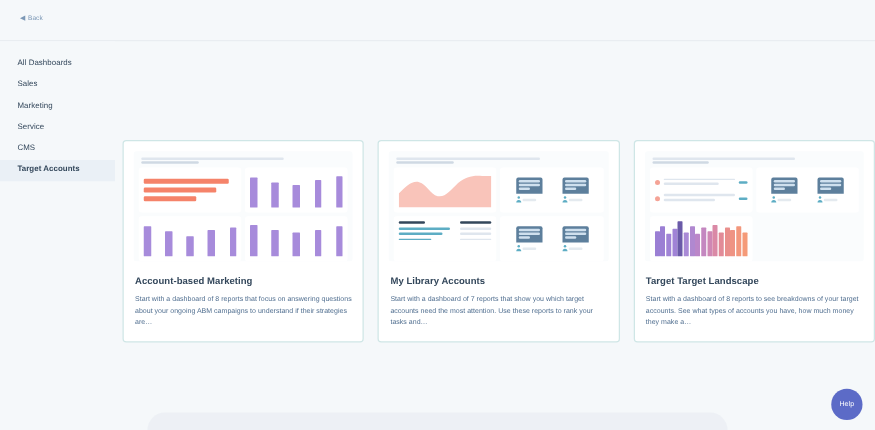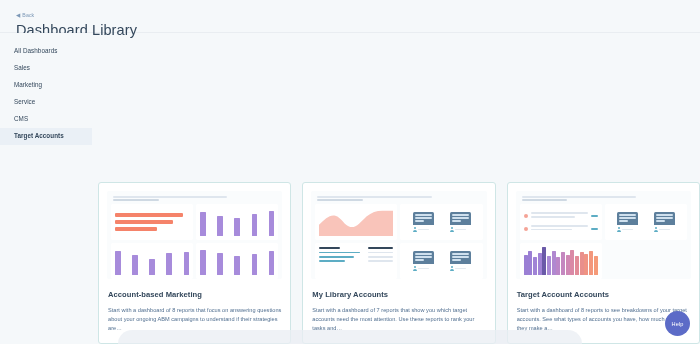--- a/index.html
+++ b/index.html
@@ -51,21 +51,21 @@
     font-weight: bold;
     color: #33475b;
   }
 
   
   .cards {
     flex: 1;
     display: flex;
     gap: 11px;
     padding: 9px 0 0 6px;
-    align-items: flex-end;
+    align-items: center;
   }
   .card {
     flex: 1 1 0;
     background: #ffffff;
     border: 1px solid #cfe6e6;
     border-radius: 3px;
     padding: 8px 8px 10px 8px;
     min-width: 0;
   }
 
@@ -172,21 +172,20 @@
 </head>
 <body>
 
 <div class="app">
 
   <div class="header">
     <a class="back-link" href="#">
       <span class="back-chevron">◀</span>
       <span>Back</span>
     </a>
-    <div class="page-title">Dashboard Library</div>
   </div>
 
   <div class="body-wrap">
 
     <nav class="sidebar">
       <div class="nav-item">All Dashboards</div>
       <div class="nav-item">Sales</div>
       <div class="nav-item">Marketing</div>
       <div class="nav-item">Service</div>
       <div class="nav-item">CMS</div>
@@ -399,21 +398,21 @@
                 <div class="hbarc" style="height:68%;background:#e28b98"></div>
                 <div class="hbarc" style="height:84%;background:#e98f8c"></div>
                 <div class="hbarc" style="height:76%;background:#ef9383"></div>
                 <div class="hbarc" style="height:88%;background:#f3977c"></div>
                 <div class="hbarc" style="height:70%;background:#f59a78"></div>
               </div>
             </div>
             <div class="panel" style="background:transparent"></div>
           </div>
         </div>
-        <div class="card-title">Target Account Accounts</div>
+        <div class="card-title">Target Target Landscape</div>
         <div class="card-desc">Start with a dashboard of 8 reports to see breakdowns of your target accounts. See what types of accounts you have, how much money they make a…</div>
       </div>
 
     </div>
   </div>
 
   <div class="footer-ghost"></div>
 
   <button class="help-btn">Help</button>
 

